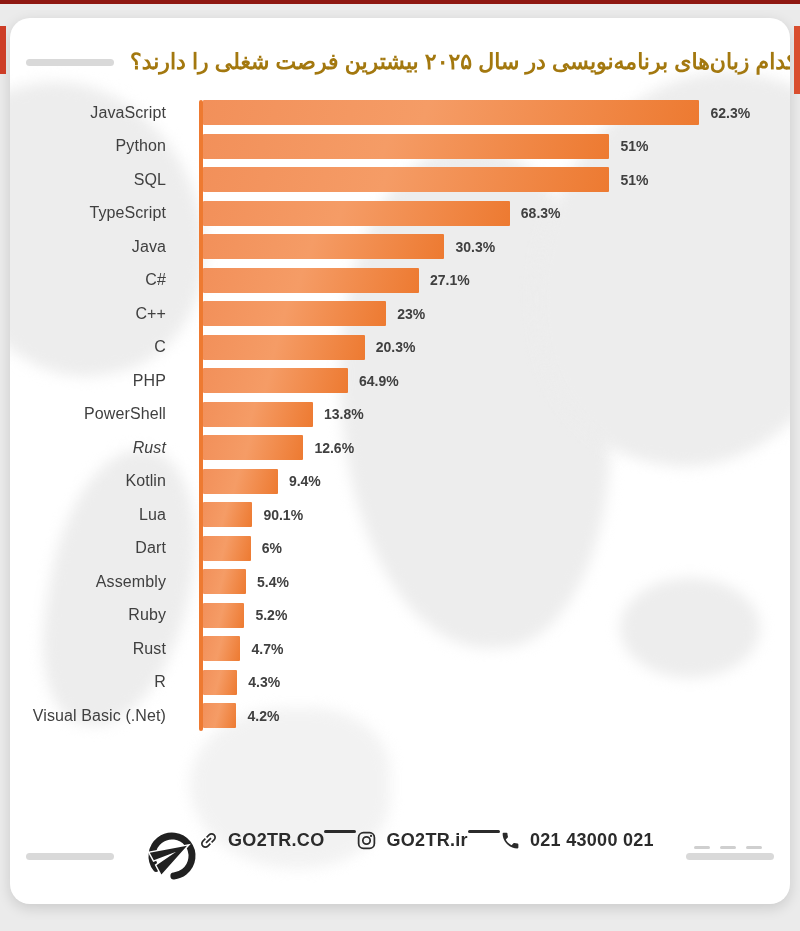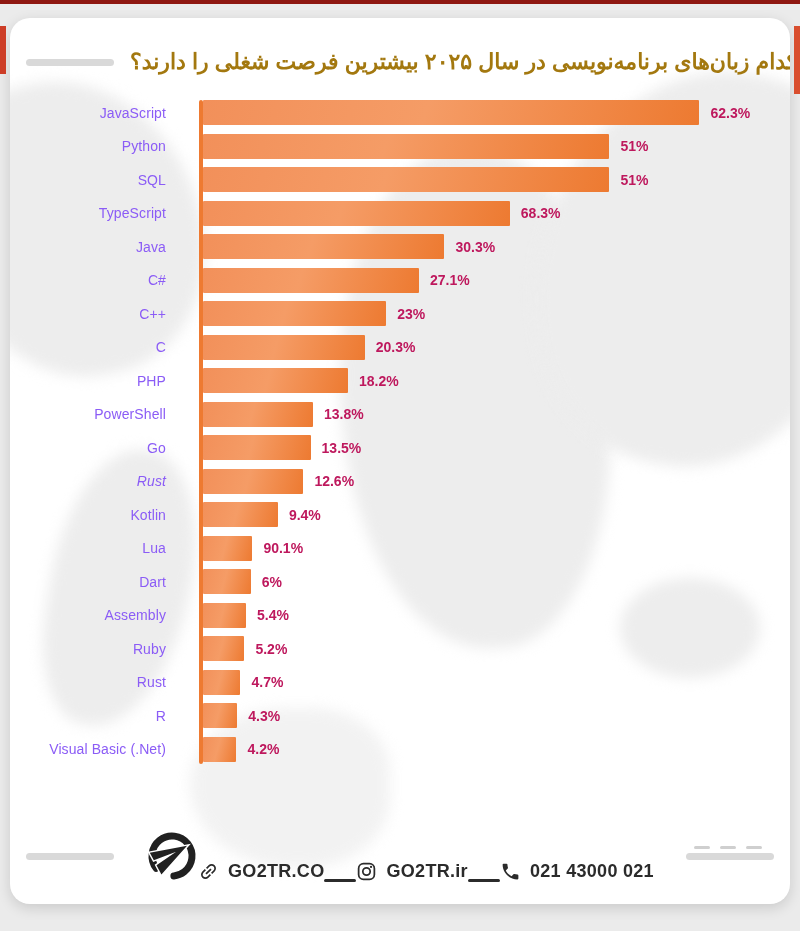--- a/index.html
+++ b/index.html
@@ -49,38 +49,38 @@
   
   .chart { position:relative; z-index:2; margin-top:14px; }
   .axis-line {
     position:absolute; left:189px; top:4px; bottom:2px; width:4px;
     border-radius:2px; z-index:3;
   }
   .rows { position:relative; }
   .row { display:flex; align-items:center; height:33.5px; }
   .row-label {
     width:178px; flex:0 0 178px; text-align:right; padding-right:22px;
-    font-size:14px; color:#8b5cf6; letter-spacing:.1px;
+    font-size:16px; color:#404040; letter-spacing:.1px;
   }
   .row-label.italic { font-style:italic;padding-left:28px; }
   .row-track { display:flex; align-items:center; flex:1; padding-left:15px; }
   .bar { height:25px; border-radius:1px; }
-  .row-value { margin-left:11px; font-size:14px; font-weight:bold; color:#be185d; white-space:nowrap; }
+  .row-value { margin-left:11px; font-size:14px; font-weight:bold; color:#404040; white-space:nowrap; }
 
   
   .faint-dashes { position:absolute; right:28px; top:828px; display:flex; gap:10px; z-index:2; }
   .faint-dashes span { width:16px; height:3px; background:#cfcfcf; border-radius:2px; }
 
   
   .footer {
     position:absolute; left:0; right:0; bottom:20px; height:56px; z-index:2;
     display:flex; align-items:center; gap:16px; padding:0 16px;
   }
   .footer .deco-dash { width:88px; }
-  .footer-content { flex:1; display:flex; align-items:flex-end; justify-content:center; }
+  .footer-content { flex:1; display:flex; align-items:flex-start; justify-content:center; }
   .footer-item { display:flex; align-items:center; gap:9px; color:#2b2b2b; }
   .footer-label { font-size:18px; font-weight:bold; color:#2b2b2b; letter-spacing:.3px; }
   .footer-label.ltr { direction:ltr; unicode-bidi:bidi-override; }
   .sep-dash { width:32px; height:3px; background:#2b2b2b; border-radius:2px; }
   .ficon { width:21px; height:21px; flex:0 0 auto; }
   .logo-svg { width:52px; height:52px; flex:0 0 auto; }
 </style>
 </head>
 <body>
 
@@ -159,35 +159,28 @@
           <div class="row-label">C</div>
           <div class="row-track">
             <div class="bar" style="width: 161.775px; background: linear-gradient(105deg, rgb(242, 144, 90) 0%, rgb(245, 156, 102) 45%, rgb(237, 122, 49) 100%);"></div>
             <div class="row-value">20.3%</div>
           </div>
         </div>
         <div class="row">
           <div class="row-label">PHP</div>
           <div class="row-track">
             <div class="bar" style="width: 145.04px; background: linear-gradient(105deg, rgb(242, 144, 90) 0%, rgb(245, 156, 102) 45%, rgb(237, 122, 49) 100%);"></div>
-            <div class="row-value">18.2%</div>
+            <div class="row-value">64.9%</div>
           </div>
         </div>
         <div class="row">
           <div class="row-label">PowerShell</div>
           <div class="row-track">
             <div class="bar" style="width: 109.975px; background: linear-gradient(105deg, rgb(242, 144, 90) 0%, rgb(245, 156, 102) 45%, rgb(237, 122, 49) 100%);"></div>
             <div class="row-value">13.8%</div>
-          </div>
-        </div>
-        <div class="row">
-          <div class="row-label">Go</div>
-          <div class="row-track">
-            <div class="bar" style="width: 107.585px; background: linear-gradient(105deg, rgb(242, 144, 90) 0%, rgb(245, 156, 102) 45%, rgb(237, 122, 49) 100%);"></div>
-            <div class="row-value">13.5%</div>
           </div>
         </div>
         <div class="row">
           <div class="row-label italic">Rust</div>
           <div class="row-track">
             <div class="bar" style="width: 100.412px; background: linear-gradient(105deg, rgb(242, 144, 90) 0%, rgb(245, 156, 102) 45%, rgb(237, 122, 49) 100%);"></div>
             <div class="row-value">12.6%</div>
           </div>
         </div>
         <div class="row">

